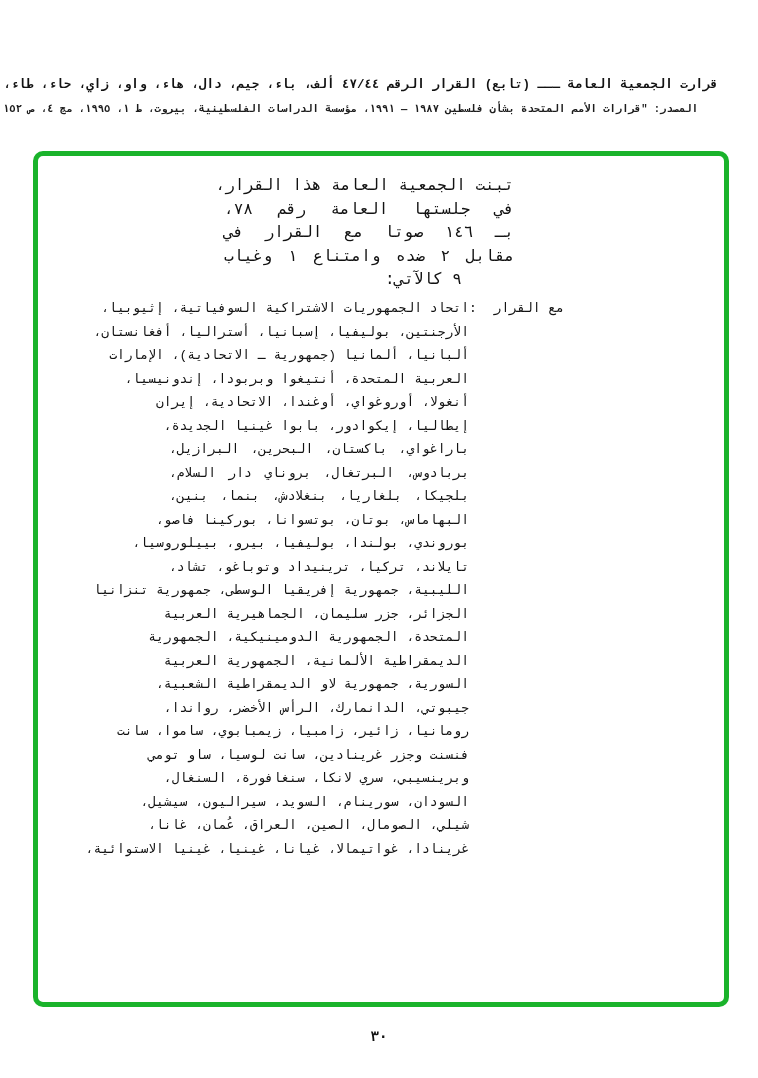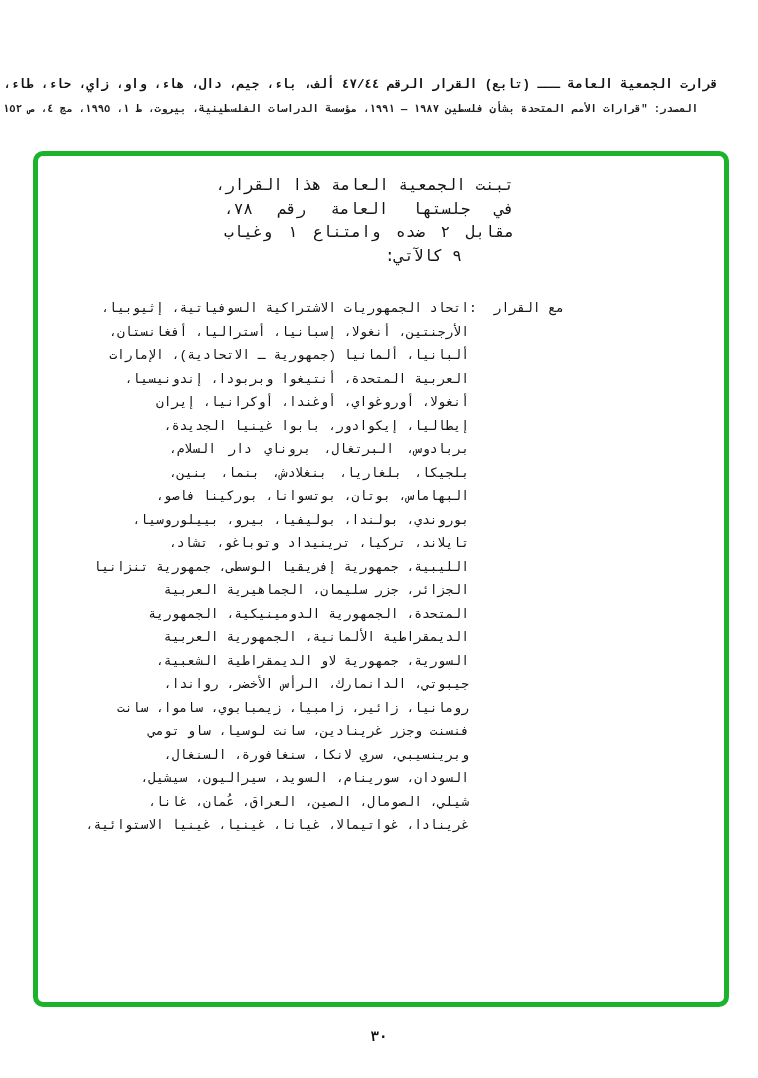--- a/index.html
+++ b/index.html
@@ -80,37 +80,39 @@
   <div class="hdr-title">قرارت الجمعية العامة ـــ (تابع) القرار الرقم ٤٧/٤٤ ألف، باء، جيم، دال، هاء، واو، زاي، حاء، طاء، ياء، كاف</div>
 
   <div class="hdr-source">المصدر: "قرارات الأمم المتحدة بشأن فلسطين ١٩٨٧ — ١٩٩١، مؤسسة الدراسات الفلسطينية، بيروت، ط ١، ١٩٩٥، مج ٤، ص ١٥٢ ـــ ١٦٧"</div>
 
   <div class="res-box" style="border-color: rgb(26, 179, 43);"></div>
 
   <div class="intro">
     <div id="intro-lines">
         <div class="tline">تبنت الجمعية العامة هذا القرار،</div>
         <div class="tline">في جلستها العامة رقم ٧٨،</div>
+        <div class="tline">بـ ١٤٦ صوتا مع القرار في</div>
         <div class="tline">مقابل ٢ ضده وامتناع ١ وغياب</div>
         <div class="tline">٩ كالآتي:</div>
       </div>
   </div>
 
   <div class="vote-row">
     <div class="vote-label">
       <span>مع القرار</span>
       <span>:</span>
     </div>
     <div class="vote-lines" id="vote-lines">
         <div class="tline">اتحاد الجمهوريات الاشتراكية السوفياتية، إثيوبيا،</div>
-        <div class="tline">الأرجنتين، أنغولا، إسبانيا، أستراليا، أفغانستان،</div>
+        <div class="tline">الأرجنتين، بوليفيا، إسبانيا، أستراليا، أفغانستان،</div>
         <div class="tline">ألبانيا، ألمانيا (جمهورية ـ الاتحادية)، الإمارات</div>
         <div class="tline">العربية المتحدة، أنتيغوا وبربودا، إندونيسيا،</div>
-        <div class="tline">أنغولا، أوروغواي، أوغندا، أوكرانيا، إيران</div>
+        <div class="tline">أنغولا، أوروغواي، أوغندا، الاتحادية، إيران</div>
         <div class="tline">إيطاليا، إيكوادور، بابوا غينيا الجديدة،</div>
+        <div class="tline">باراغواي، باكستان، البحرين، البرازيل،</div>
         <div class="tline">بربادوس، البرتغال، بروناي دار السلام،</div>
         <div class="tline">بلجيكا، بلغاريا، بنغلادش، بنما، بنين،</div>
         <div class="tline">البهاماس، بوتان، بوتسوانا، بوركينا فاصو،</div>
         <div class="tline">بوروندي، بولندا، بوليفيا، بيرو، بييلوروسيا،</div>
         <div class="tline">تايلاند، تركيا، ترينيداد وتوباغو، تشاد،</div>
         <div class="tline">الليبية، جمهورية إفريقيا الوسطى، جمهورية تنزانيا</div>
         <div class="tline">الجزائر، جزر سليمان، الجماهيرية العربية</div>
         <div class="tline">المتحدة، الجمهورية الدومينيكية، الجمهورية</div>
         <div class="tline">الديمقراطية الألمانية، الجمهورية العربية</div>
         <div class="tline">السورية، جمهورية لاو الديمقراطية الشعبية،</div>

